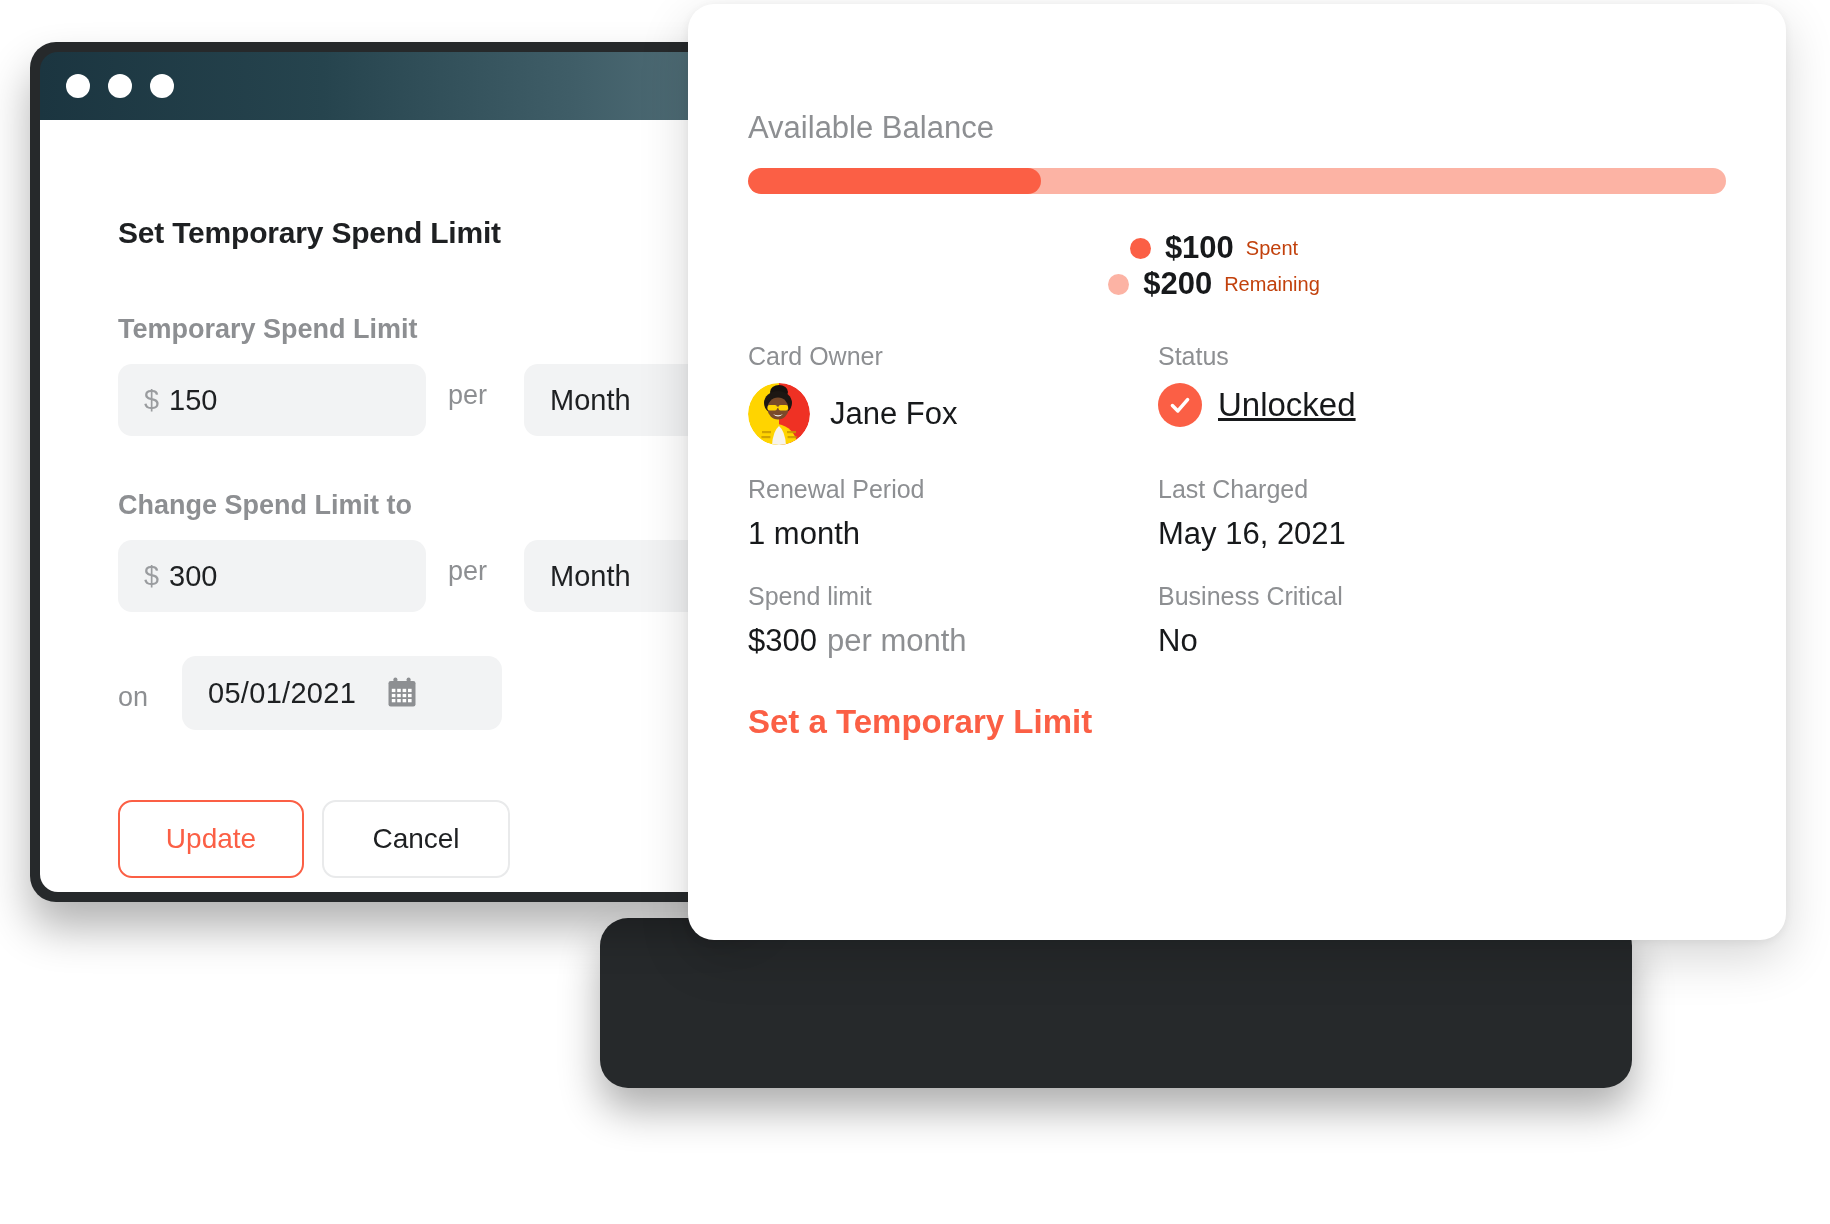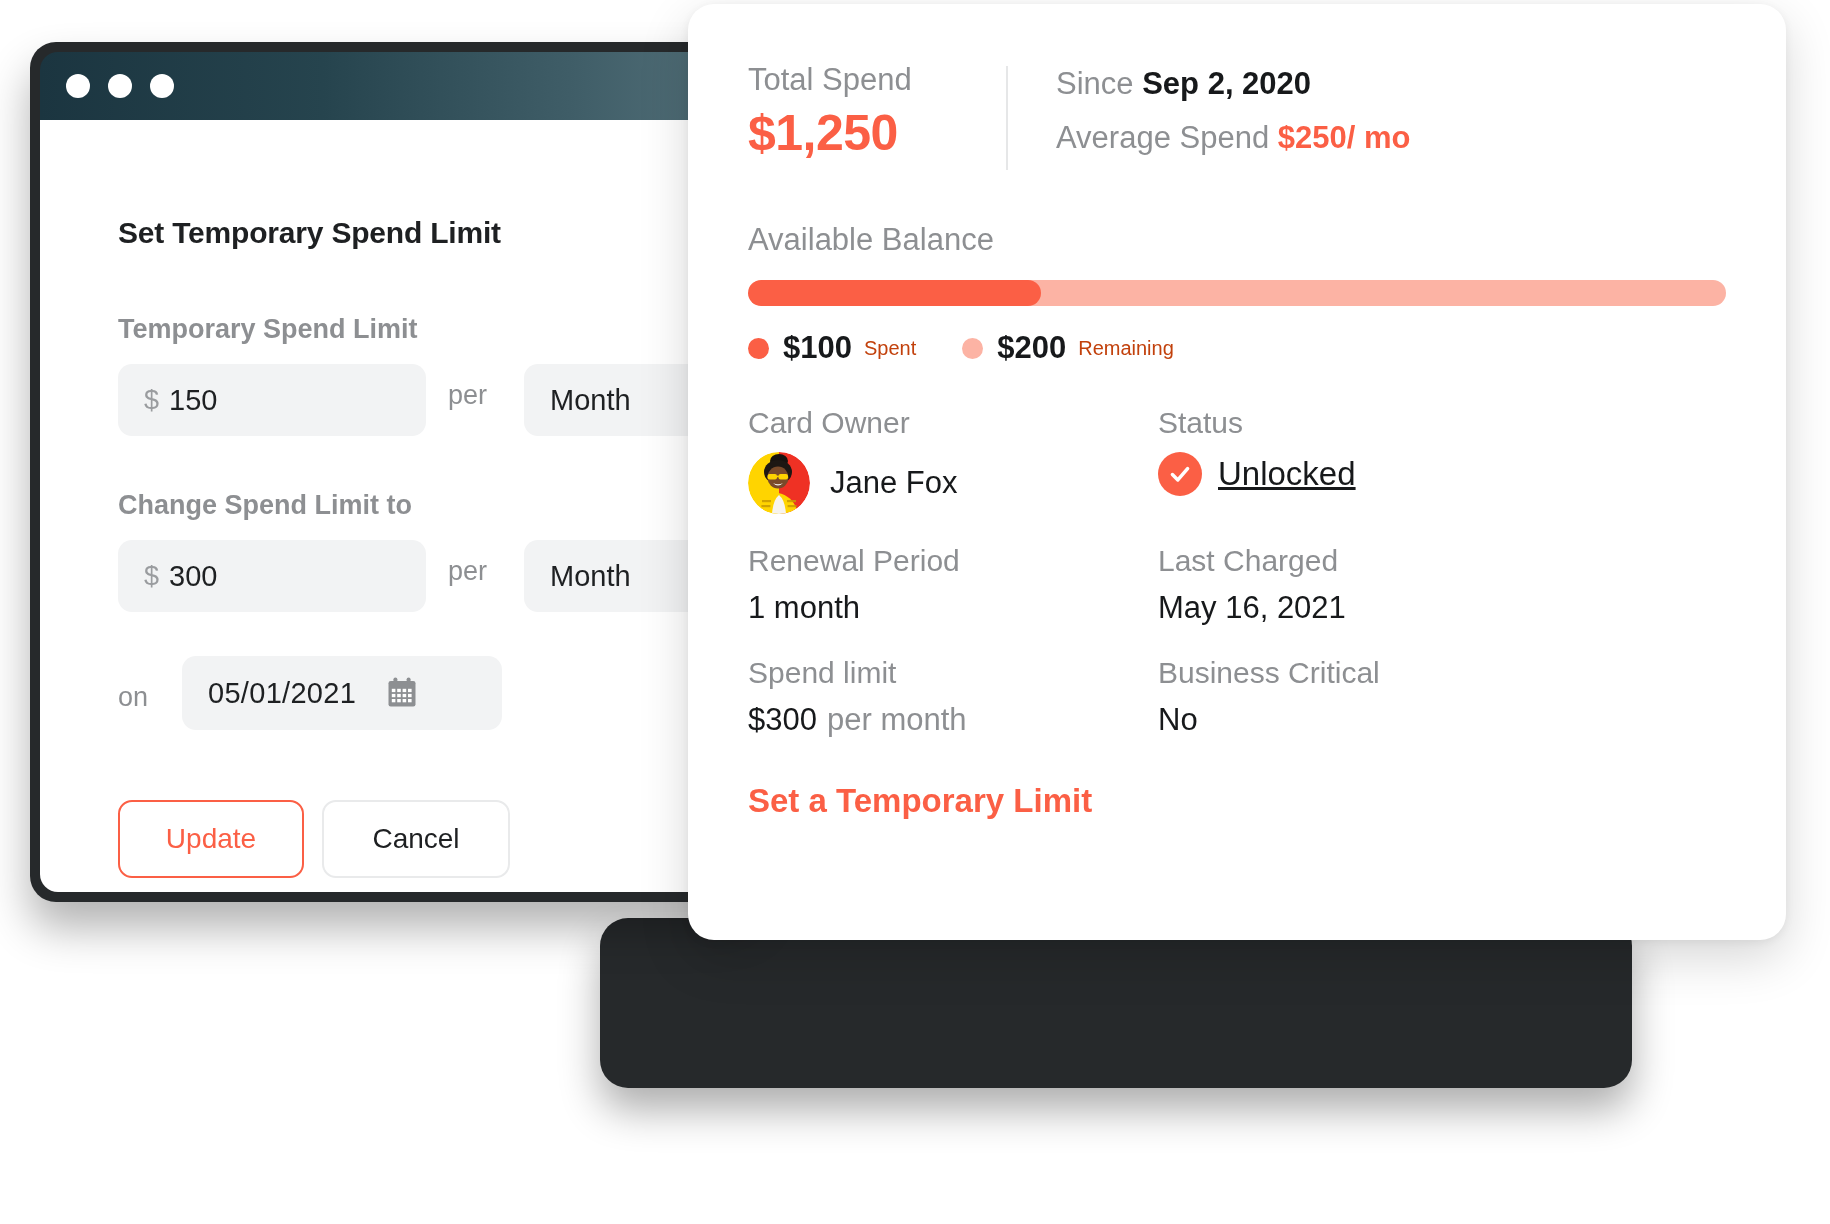--- a/index.html
+++ b/index.html
@@ -105,33 +105,33 @@
   .sr-line { font-size: 31px; color:#8d8f92; margin-bottom: 18px; }
   .sr-line .strong { color:#17191b; font-weight:700; }
   .sr-line .accent { color:#fb5f45; font-weight:700; }
 
   .bal-label { margin-top: 48px; font-size: 31px; color:#8d8f92; }
   .bar-track {
     margin-top: 22px; height: 26px; width: 100%;
     background:#fcb3a4; border-radius: 13px; overflow:hidden; position:relative;
   }
   .bar-fill { height: 100%; background:#fb5f45; border-radius: 13px; }
-  .legend { margin-top: 24px; display:flex; align-items:center; }
+  .legend { margin-top: 36px; display:flex; align-items:center;flex-direction:column; }
   .legend-item { display:flex; align-items:center; margin-right: 46px; }
   .ldot { width: 21px; height:21px; border-radius:50%; margin-right: 14px; }
   .ldot.spent { background:#fb5f45; }
   .ldot.remaining { background:#fcb3a4; }
   .lval { font-size: 31px; color:#17191b; font-weight:700; margin-right: 12px; }
   .lname { font-size: 20px; color:#c2410c; }
 
   .grid-rows { margin-top: 40px; }
   .grid-row { display:flex; margin-bottom: 30px; }
   .gcell { width: 410px; }
   .gcell.right { width: 420px; }
-  .gtitle { font-size: 30px; color:#8d8f92; margin-bottom: 12px; }
+  .gtitle { font-size: 25px; color:#8d8f92; margin-bottom: 12px; }
   .gvalue { font-size: 31px; color:#17191b; display:flex; align-items:center; }
   .gvalue .dim { color:#8d8f92; font-weight:400; margin-left: 10px; }
 
   .owner-row { display:flex; align-items:center; gap: 20px; }
   .avatar { width: 62px; height: 62px; border-radius:50%; overflow:hidden; position:relative; flex:none; }
   .avatar svg { display:block; }
 
   .status-row { display:flex; align-items:center; gap: 16px; text-decoration: underline; }
   .check-circle {
     width: 44px; height:44px; border-radius:50%; background:#fb5f45;
@@ -221,39 +221,20 @@
       <div class="btn btn-update" style="left:78px; top:680px; width:186px; height:78px;">Update</div>
 
       <div class="btn btn-cancel" style="left:282px; top:680px; width:188px; height:78px;">Cancel</div>
 
     </div>
   </div>
 
   <div class="front-card">
 
     
-    <div class="summary">
-      <div class="summary-left">
-        <div class="lbl-muted">Total Spend</div>
-        <div class="big-amount">$1,250</div>
-      </div>
-
-      <div class="vdiv"></div>
-
-      <div class="summary-right">
-        <div class="sr-line">
-          <span>Since</span>
-          <span class="strong">Sep 2, 2020</span>
-        </div>
-        <div class="sr-line">
-          <span>Average Spend</span>
-          <span class="accent">$250/ mo</span>
-        </div>
-      </div>
-    </div>
 
     
     <div class="bal-label">Available Balance</div>
 
     <div class="bar-track">
       <div class="bar-fill" id="bar-fill" style="width: 30%;"></div>
     </div>
 
     <div class="legend">
       <div class="legend-item">

